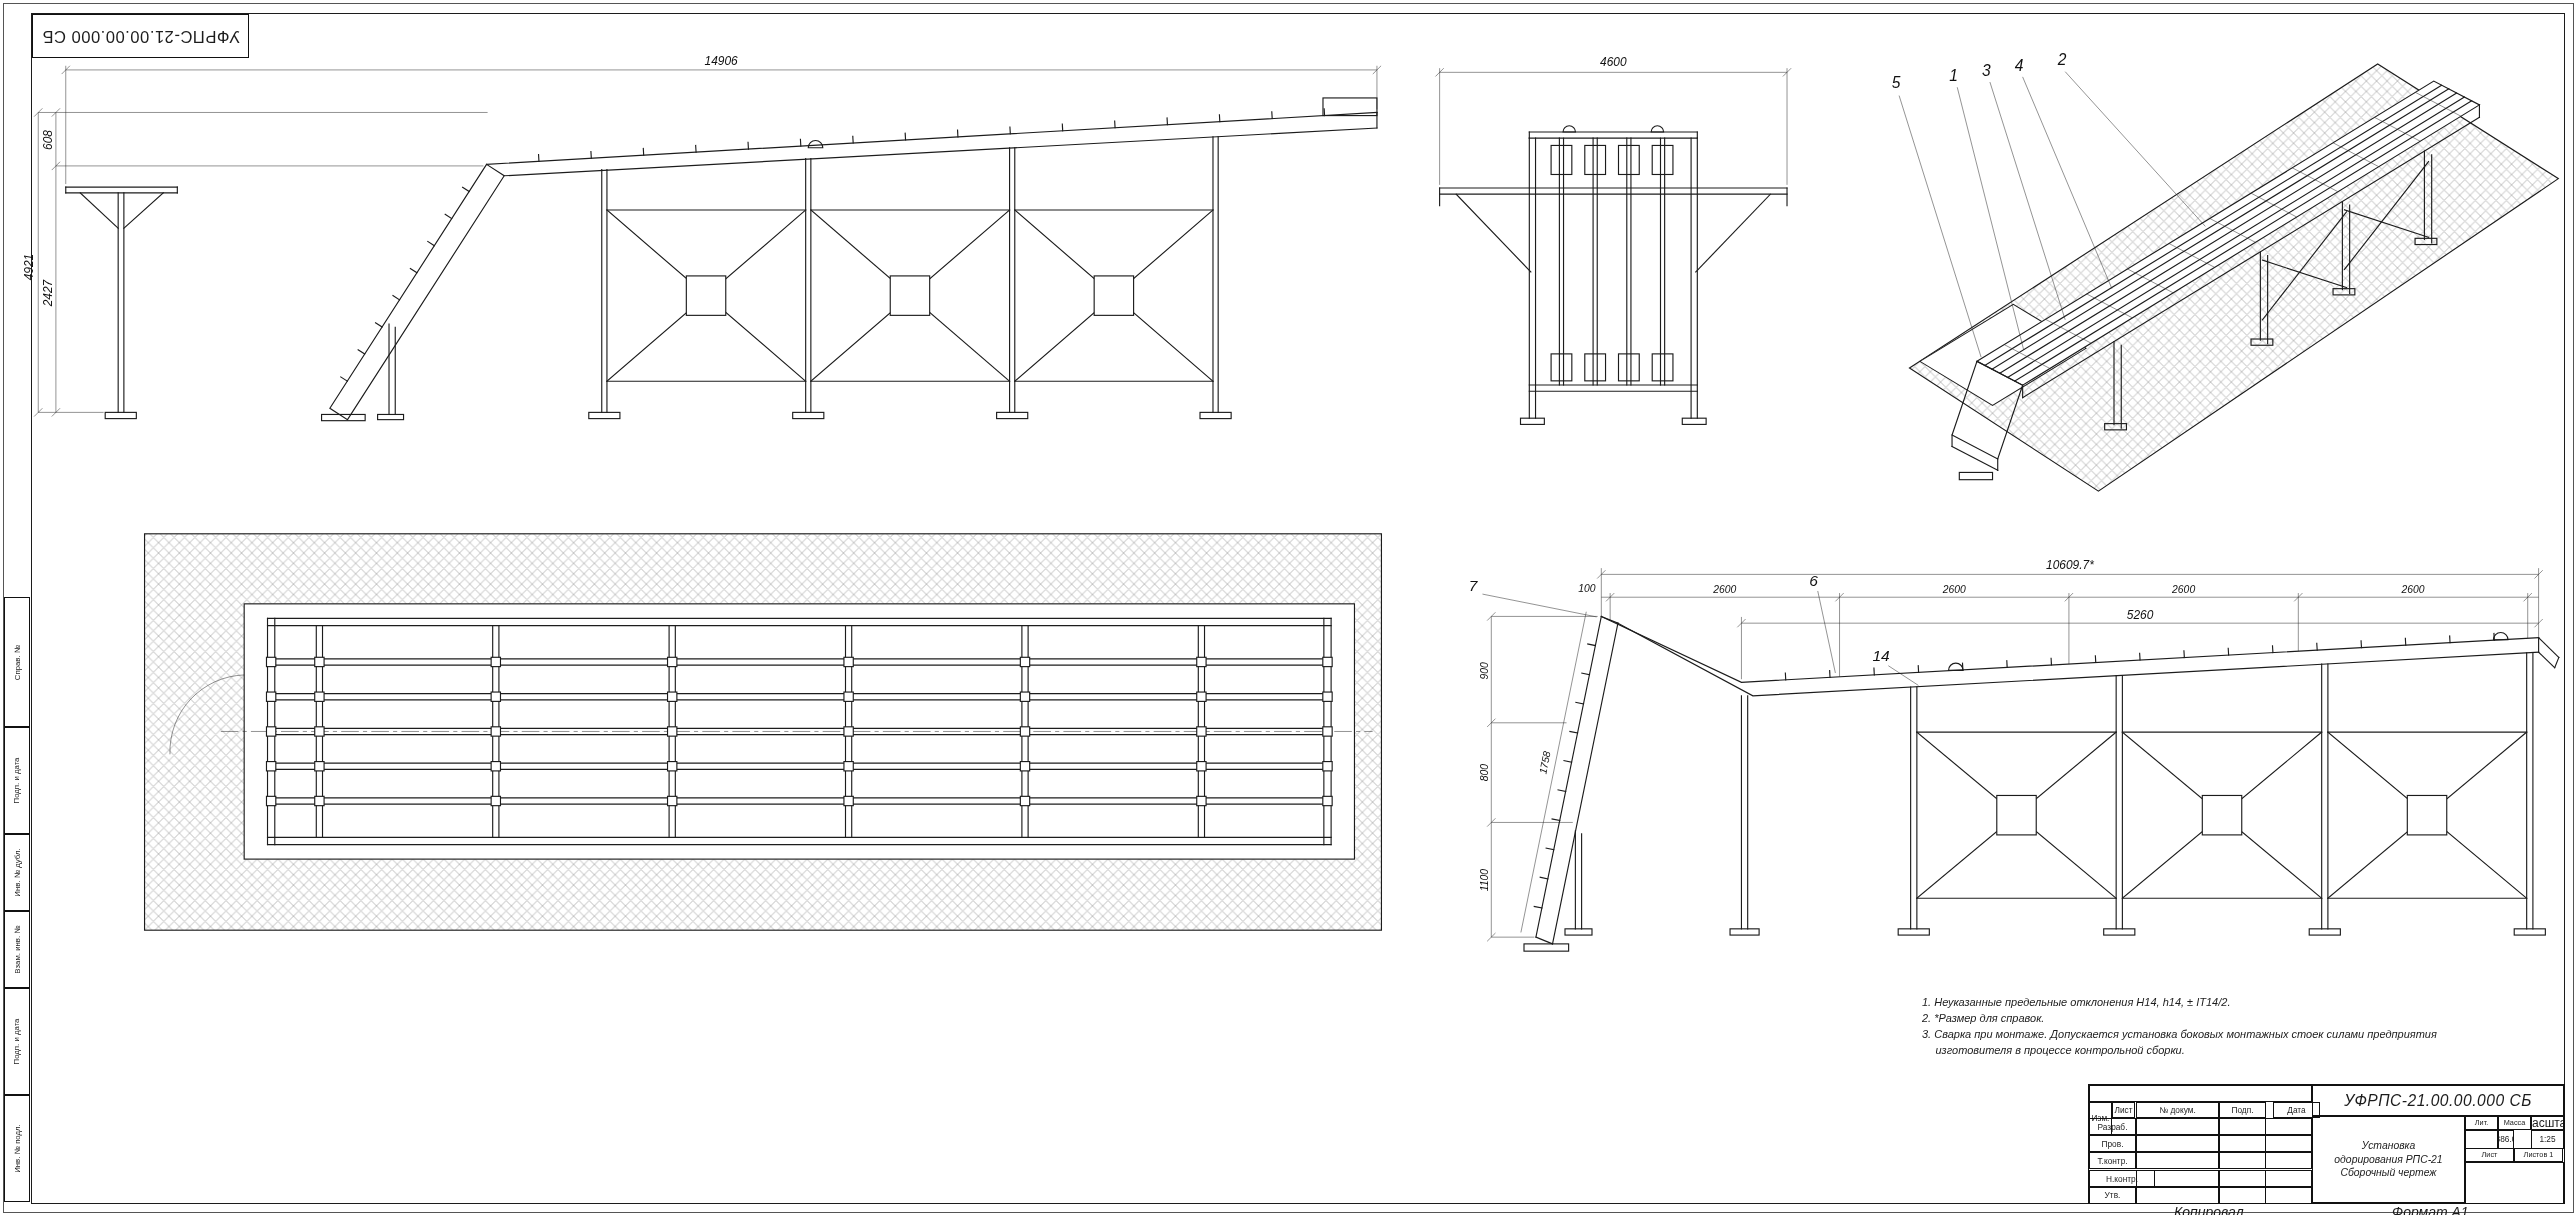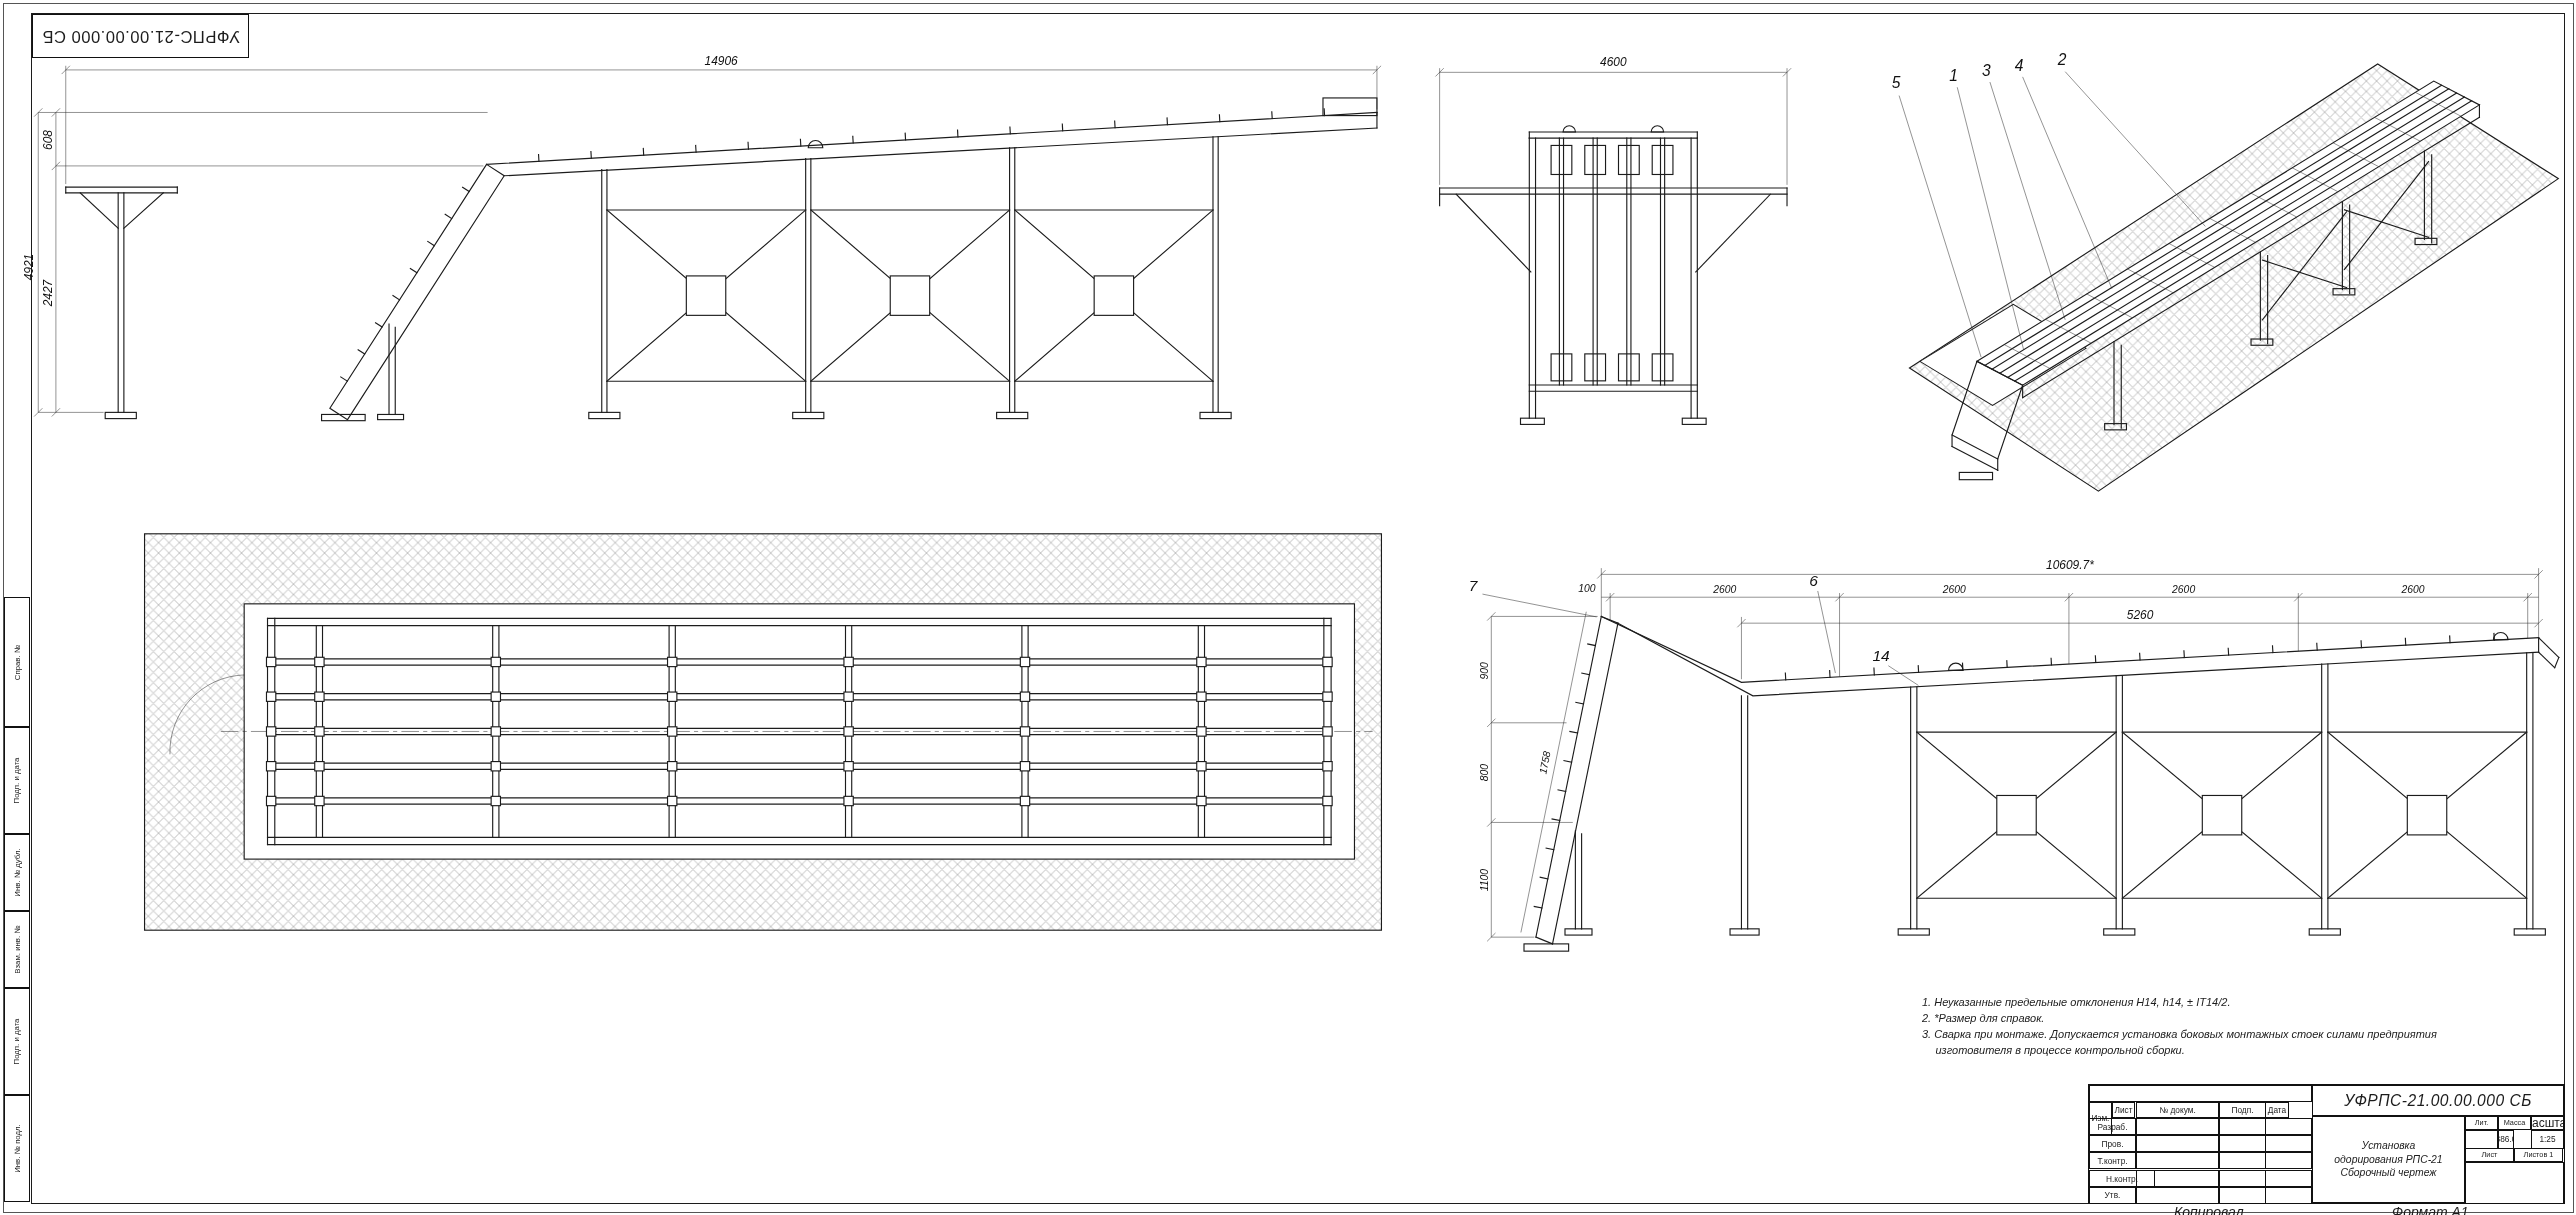--- a/index.html
+++ b/index.html
@@ -540,21 +540,21 @@
     <div class="n-indent">изготовителя в процессе контрольной сборки.</div>
   </div>
 
   <div class="abs tb">
 
     <div class="tc" style="left:0;top:0;width:223px;height:16.6px"></div>
     <div class="tc" style="left:0;top:16.6px;width:23px;height:33px">Изм.</div>
     <div class="tc" style="left:23px;top:16.6px;width:23px;height:16.6px">Лист</div>
     <div class="tc" style="left:47px;top:16.6px;width:83px;height:16.6px">№ докум.</div>
     <div class="tc" style="left:130px;top:16.6px;width:47px;height:16.6px">Подп.</div>
-    <div class="tc" style="left:176px;top:16.6px;width:24px;height:16.6px">Дата</div>
+    <div class="tc" style="left:184px;top:16.6px;width:47px;height:16.6px">Дата</div>
 
     <div class="tc" style="left:0;top:33px;width:47px;height:17px">Разраб.</div>
     <div class="tc" style="left:47px;top:33px;width:83px;height:17px"></div>
     <div class="tc" style="left:130px;top:33px;width:47px;height:17px"></div>
     <div class="tc" style="left:176px;top:33px;width:47px;height:17px"></div>
 
     <div class="tc" style="left:0;top:50px;width:47px;height:17px">Пров.</div>
     <div class="tc" style="left:47px;top:50px;width:83px;height:17px"></div>
     <div class="tc" style="left:130px;top:50px;width:47px;height:17px"></div>
     <div class="tc" style="left:176px;top:50px;width:47px;height:17px"></div>

